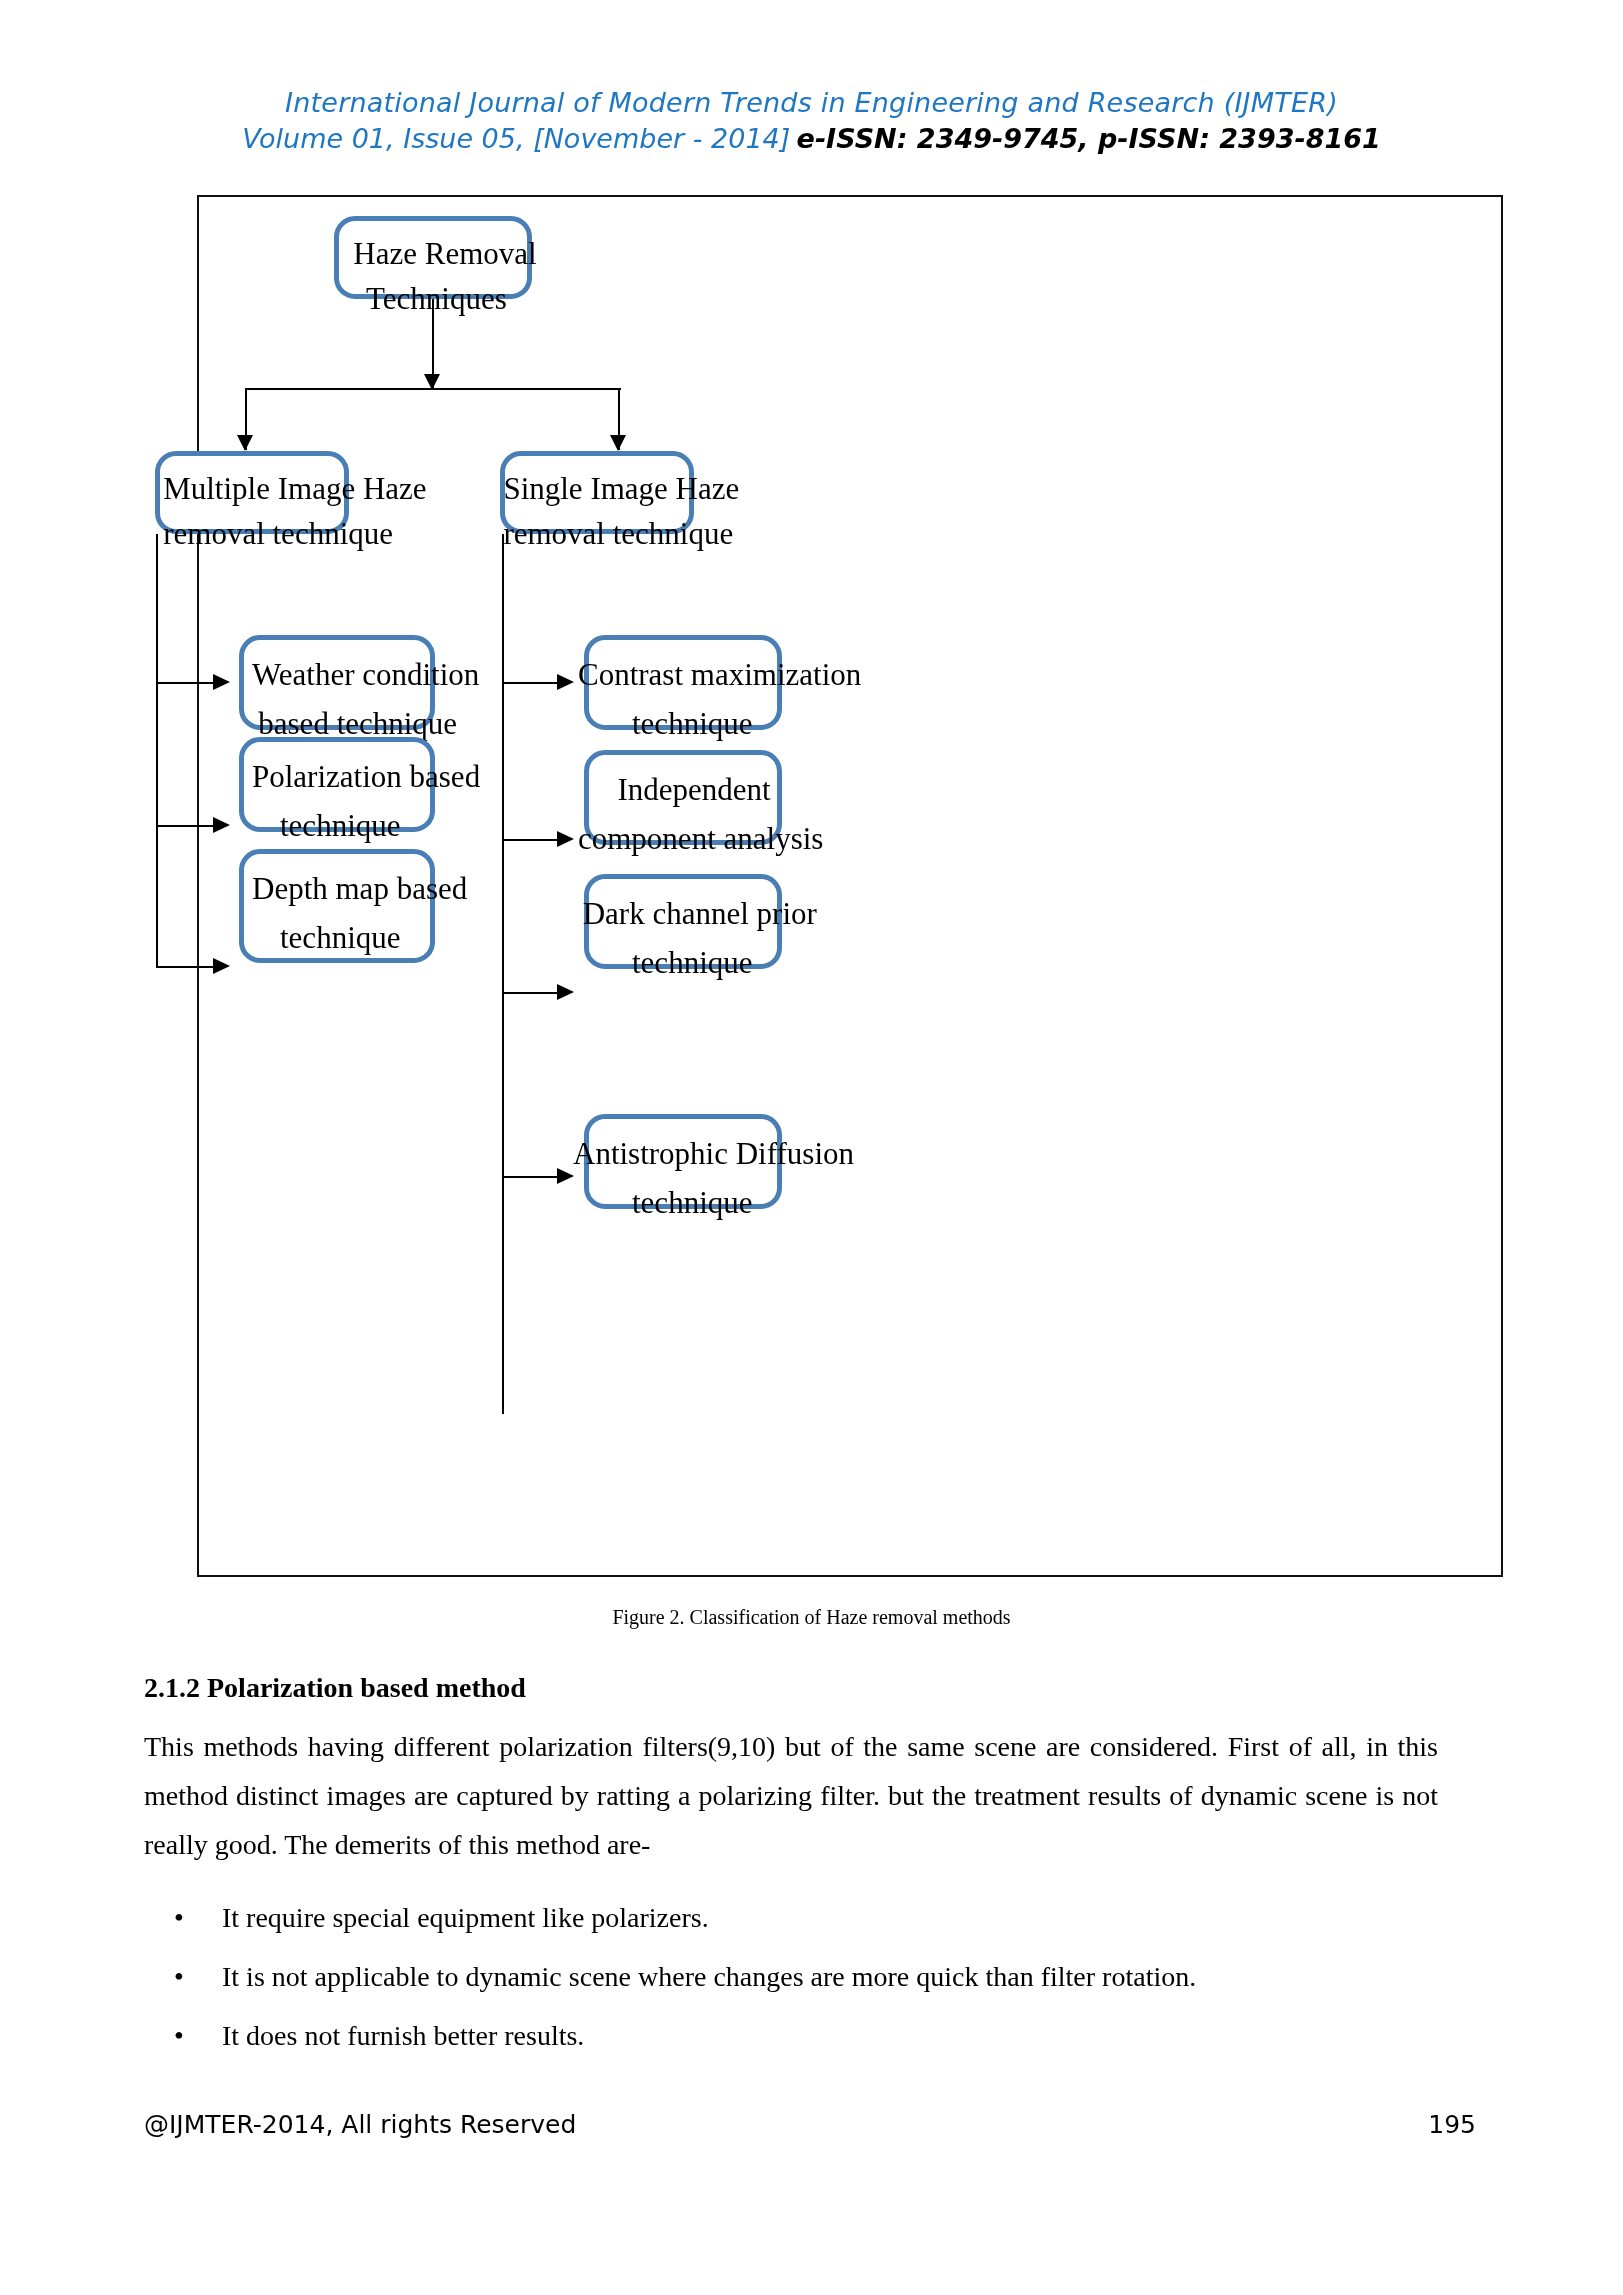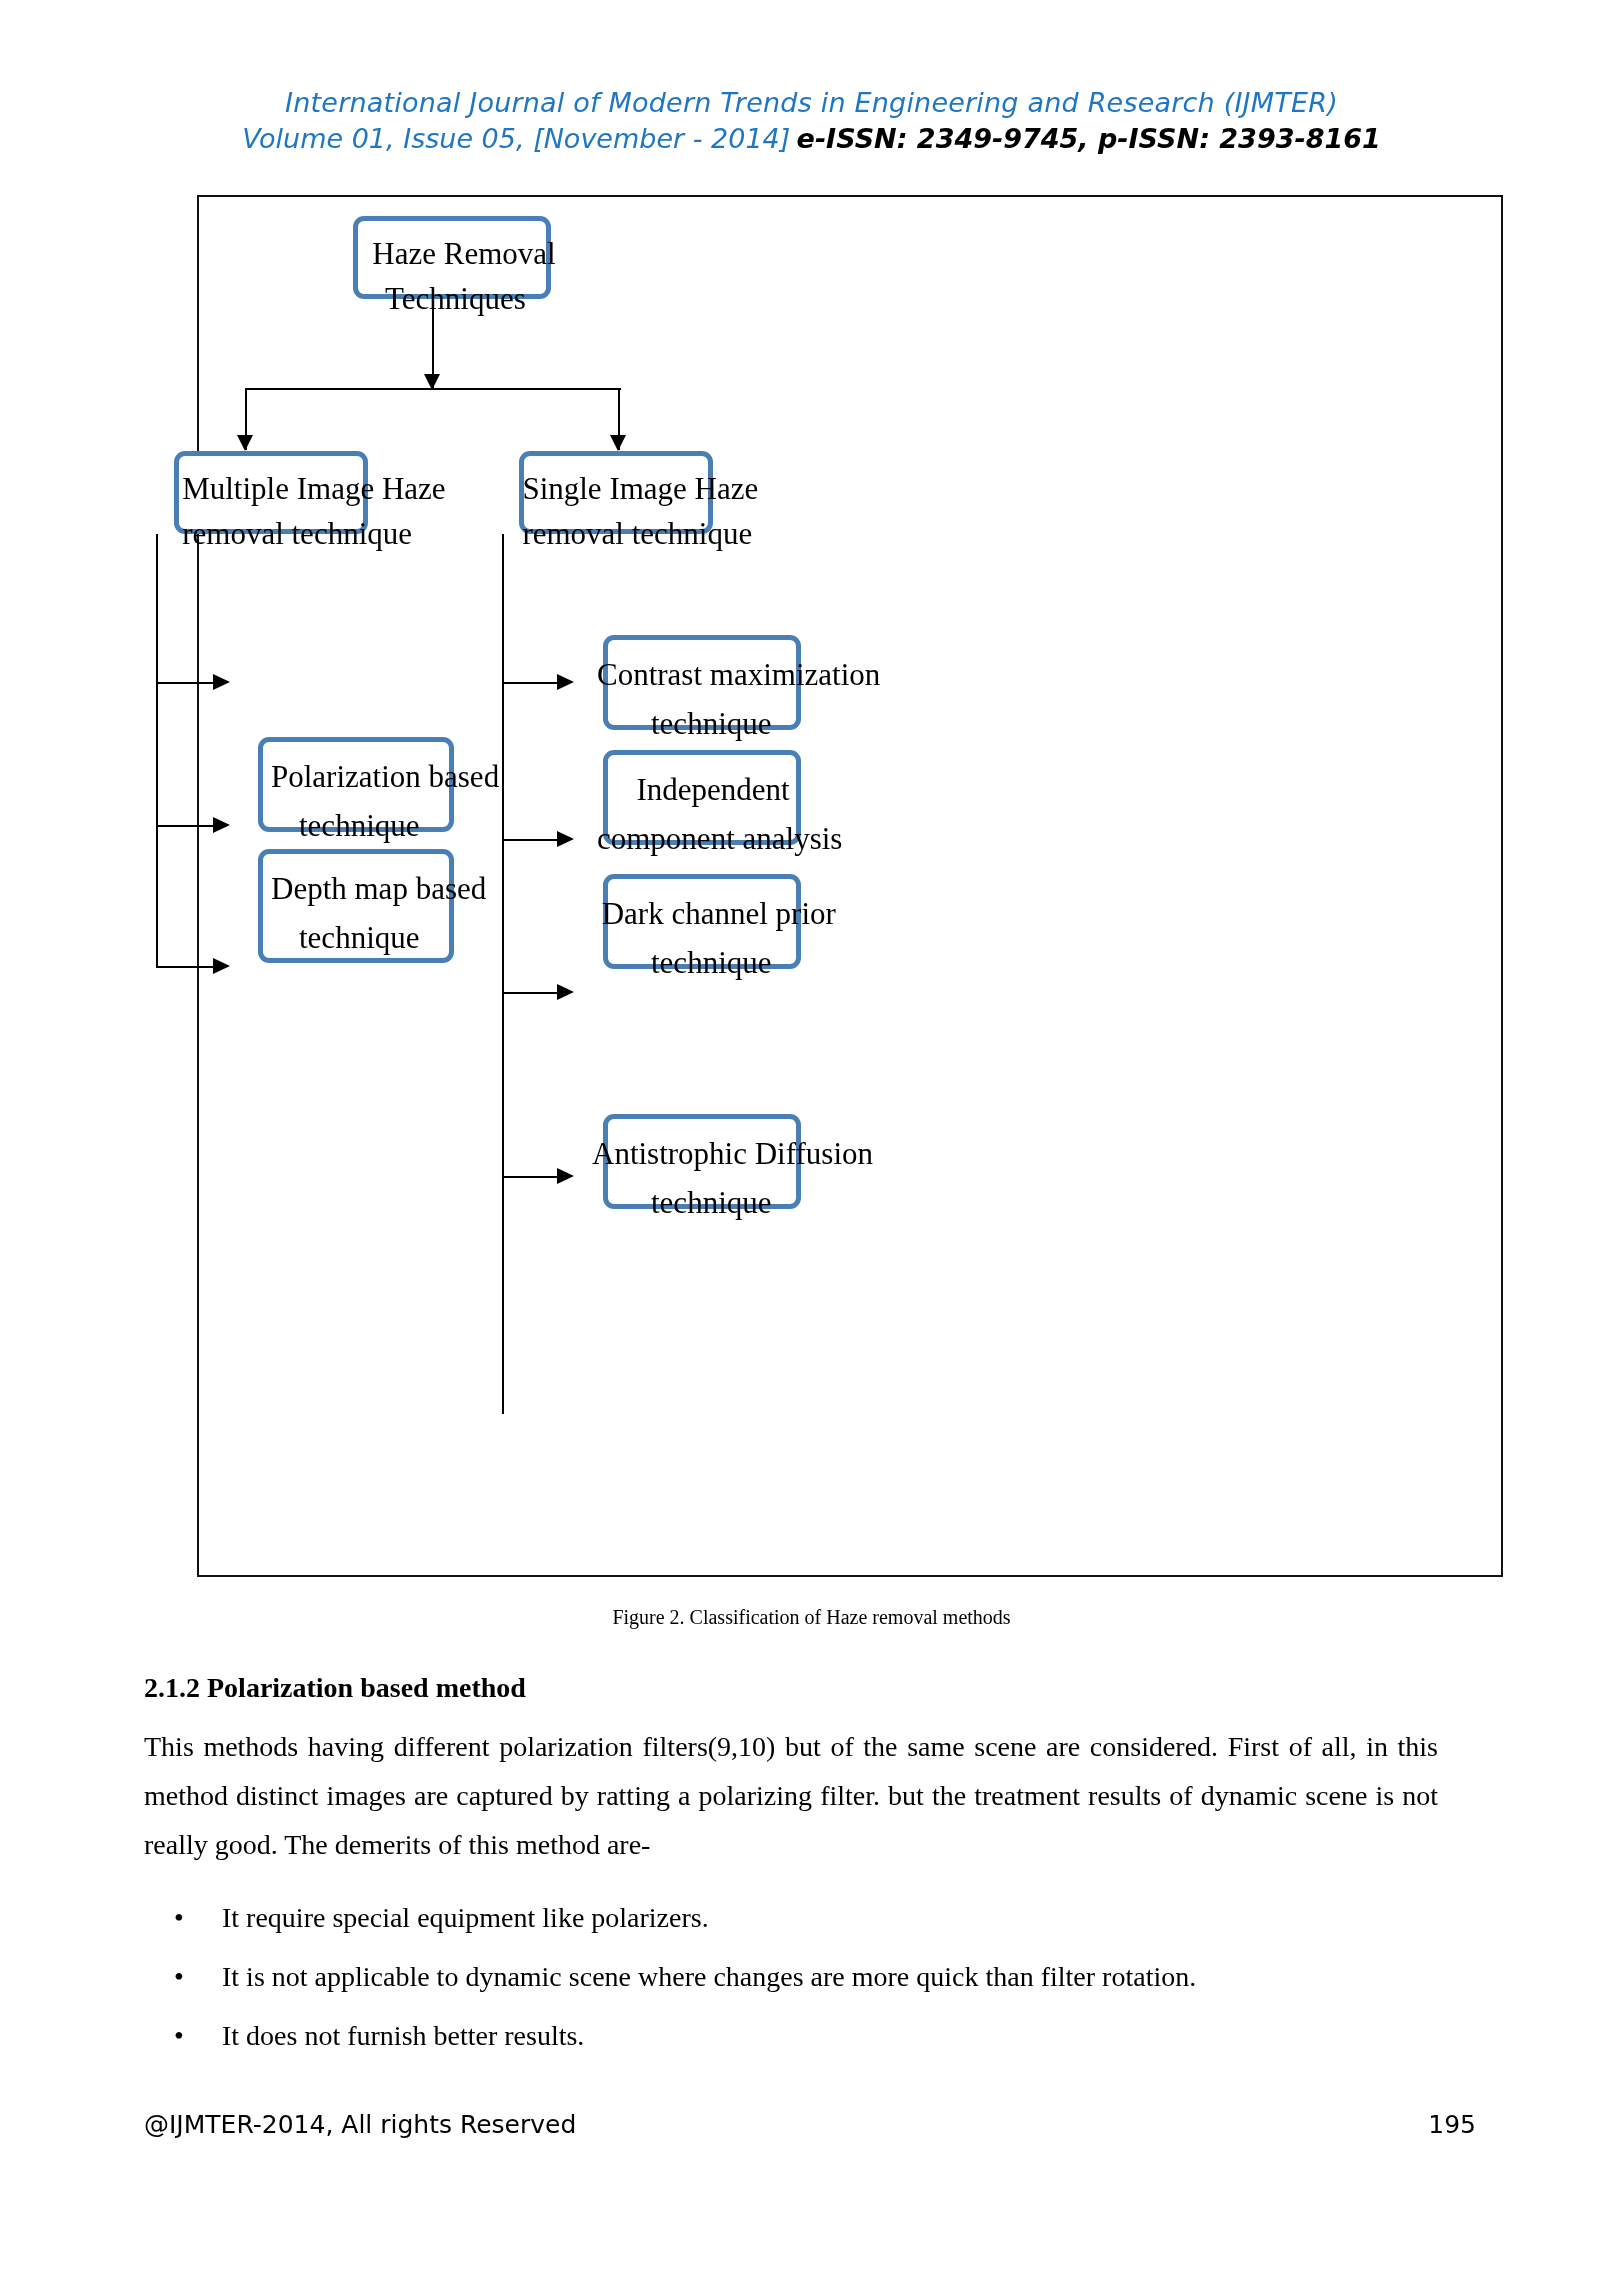--- a/index.html
+++ b/index.html
@@ -63,24 +63,23 @@
     border: 2.4px solid #111111;
     box-sizing: border-box;
     background: #ffffff;
   }
 
   
   .node {
     position: absolute;
     box-sizing: border-box;
     border: 5.5px solid #4a7fb5;
-    border-radius: 11px;
+    border-radius: 21px;
     background: #ffffff;
     z-index: 3;
-    margin-left: 19px;
   }
   .node .line {
     position: absolute;
     white-space: nowrap;
     font-size: 31px;
     line-height: 1;
     color: #000000;
     z-index: 4;
   }
 
@@ -212,20 +211,24 @@
   </div>
 
   <div class="conn vline" style="left:-43px; top:337px; height:434px;"></div>
   <div class="conn hline" style="left:-43px; top:485px; width:62px;"></div>
   <div class="arrow-right" style="left:14.3px; top:477px;"></div>
   <div class="conn hline" style="left:-43px; top:628px; width:62px;"></div>
   <div class="arrow-right" style="left:14.3px; top:477px; top:620px;"></div>
   <div class="conn hline" style="left:-43px; top:769px; width:62px;"></div>
   <div class="arrow-right" style="left:14.3px; top:761px;"></div>
 
+  <div class="node" style="left:40px; top:438px; width:196px; height:95px;">
+    <span class="line" style="left:8px; top:19px;">Weather condition</span>
+    <span class="line" style="left:14.3px; top:68px;">based technique</span>
+  </div>
 
   <div class="node" style="left:40px; top:540px; width:196px; height:95px;">
     <span class="line" style="left:8px; top:19px;">Polarization based</span>
     <span class="line" style="left:36px; top:68px;">technique</span>
   </div>
 
   <div class="node" style="left:40px; top:652px; width:196px; height:114px;">
     <span class="line" style="left:8px; top:19px;">Depth map based</span>
     <span class="line" style="left:36px; top:68px;">technique</span>
   </div>

